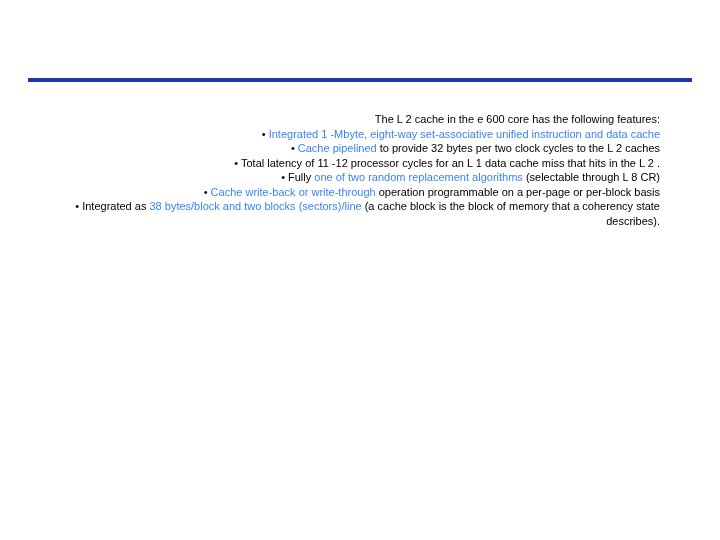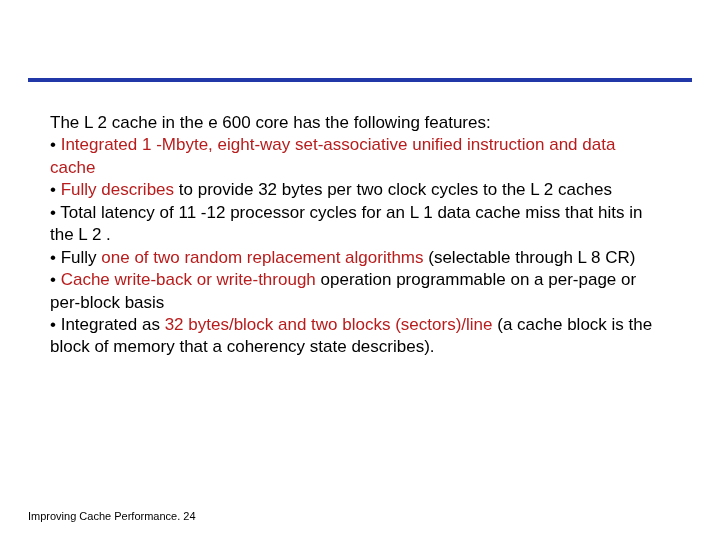--- a/index.html
+++ b/index.html
@@ -23,45 +23,43 @@
     right: 28px;
     top: 78px;
     height: 4px;
     background: #2038a8;
   }
   .body {
     position: absolute;
     left: 50px;
     right: 60px;
     top: 112px;
-    font-size: 17px;
+    font-size: 11px;
     line-height: 1.32;
     color: #000;
+    text-align: right;
   }
   .footer {
     position: absolute;
     left: 28px;
     bottom: 18px;
     font-size: 11px;
     color: #000;
   }
-  .hl { color: #b91c1c; margin-top: 40px; }
+  .hl { color: #3b82f6; margin-top: 40px; }
 </style>
 </head>
 <body>
 
 <div class="slide">
   <div class="rule"></div>
 
   <div class="body">
     <span>The L 2 cache in the e 600 core has the following features:</span><br>
     <span>• </span><span class="hl">Integrated 1 -Mbyte, eight-way set-associative unified instruction and data cache</span><br>
-    <span>• </span><span class="hl">Fully describes</span><span> to provide 32 bytes per two clock cycles to the L 2 caches</span><br>
+    <span>• </span><span class="hl">Cache pipelined</span><span> to provide 32 bytes per two clock cycles to the L 2 caches</span><br>
     <span>• Total latency of 11 -12 processor cycles for an L 1 data cache miss that hits in the L 2 .</span><br>
     <span>• Fully </span><span class="hl">one of two random replacement algorithms</span><span> (selectable through L 8 CR)</span><br>
     <span>• </span><span class="hl">Cache write-back or write-through</span><span> operation programmable on a per-page or per-block basis</span><br>
-    <span>• Integrated as </span><span class="hl">32 bytes/block and two blocks (sectors)/line</span><span> (a cache block is the block of memory that a coherency state describes).</span>
+    <span>• Integrated as </span><span class="hl">38 bytes/block and two blocks (sectors)/line</span><span> (a cache block is the block of memory that a coherency state describes).</span>
   </div>
 
-  <div class="footer">
-    <span>Improving Cache Performance.</span><span> 24</span>
-  </div>
 </div>
 
 </body></html>

